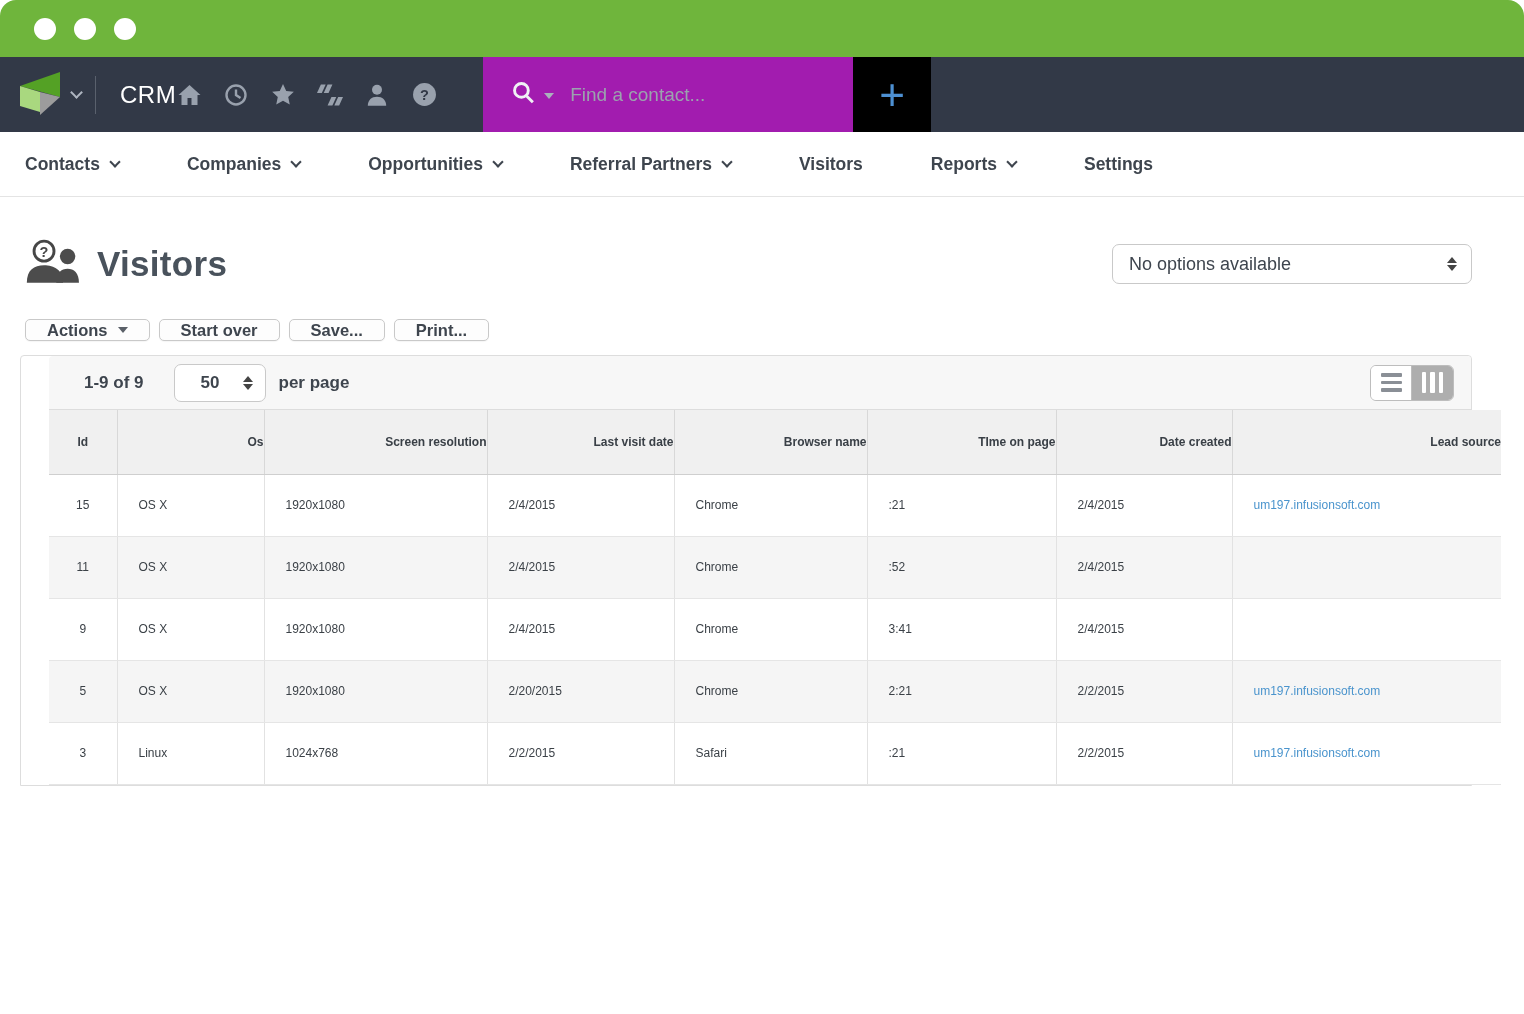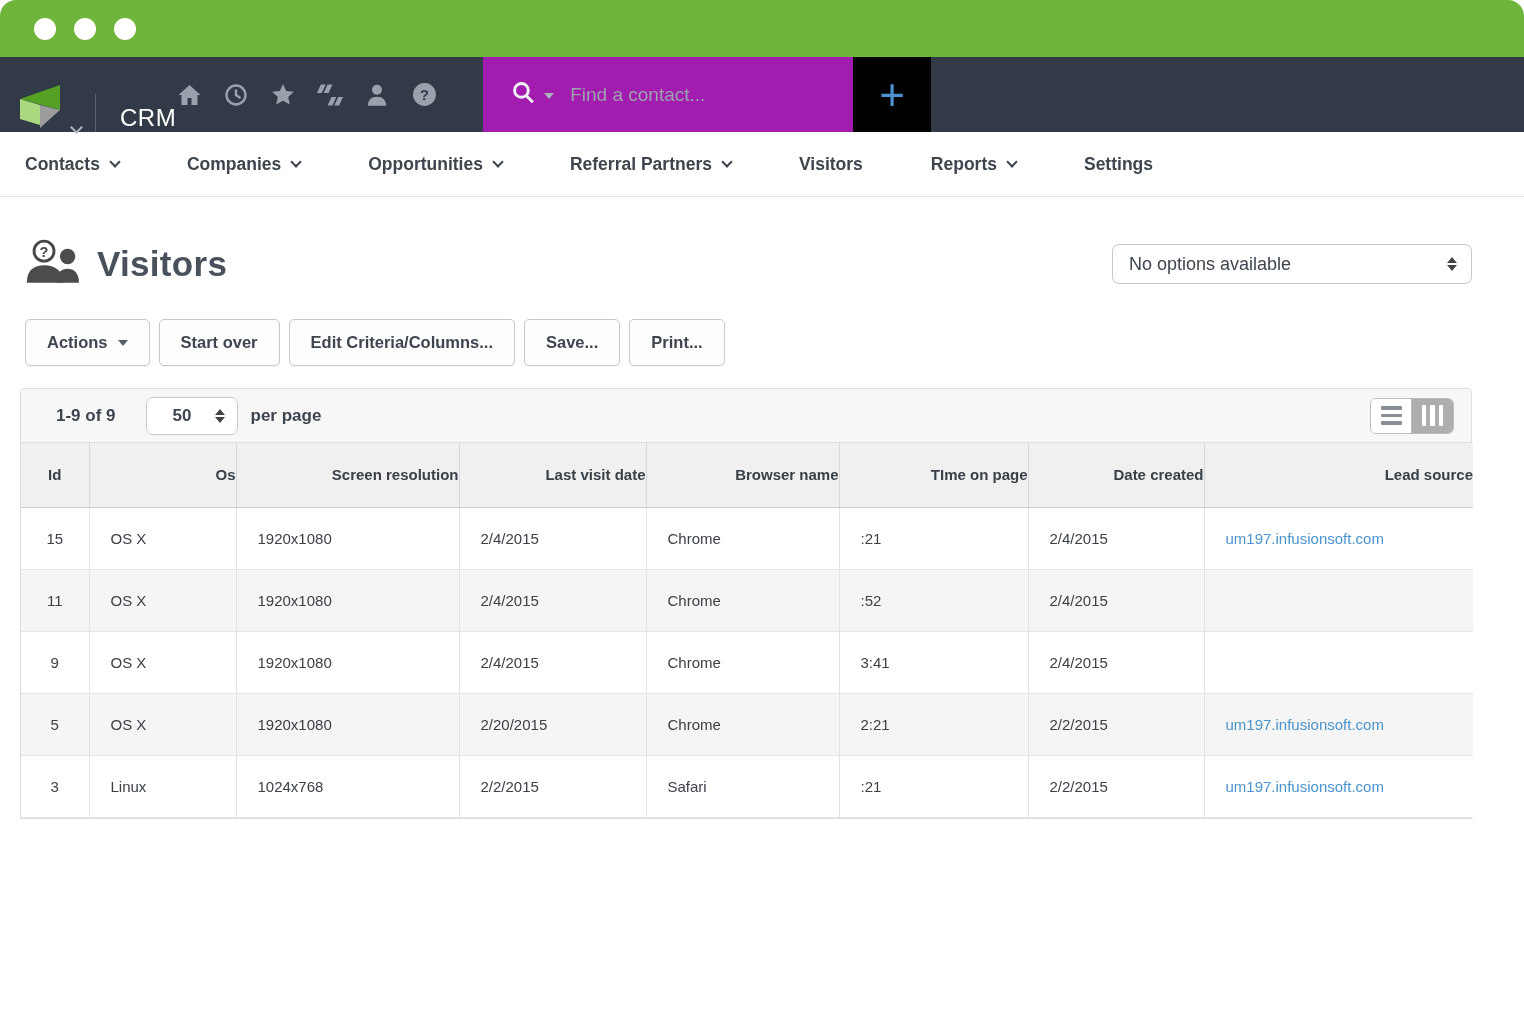--- a/index.html
+++ b/index.html
@@ -6,21 +6,21 @@
   html,body { width:1524px; height:1014px; overflow:hidden; background:#fff;
     font-family:"Liberation Sans","DejaVu Sans",sans-serif; }
 
   
   .titlebar { height:57px; background:var(--green,#6fb53c);
     border-radius:16px 16px 0 0; display:flex; align-items:center; padding-left:34px; }
   .dot { width:22px; height:22px; border-radius:50%; background:#fff; margin-right:18px; }
 
   
   .navbar { height:75px; background:var(--navbar,#323947); display:flex; align-items:stretch; }
-  .brand-zone { display:flex; align-items:flex-end; padding-left:20px; }
+  .brand-zone { display:flex; align-items:center; padding-left:20px; }
   .logo { margin-right:10px; }
   .brand-chev { width:9px; height:9px; border-right:2px solid #aeb5c0; border-bottom:2px solid #aeb5c0;
     transform:rotate(45deg); margin:-4px 14px 0 2px; }
   .brand-divider { width:1px; height:38px; background:#5a616d; margin-right:24px; }
   .brand-name { color:#fff; font-size:24px; font-weight:400; letter-spacing:.5px; }
 
   .nav-icons { display:flex; align-items:center; gap:21px; margin-left:auto; margin-right:46px; }
   .nav-icon { width:26px; height:26px; display:flex; align-items:center; justify-content:center;
     color:#99a1ad; cursor:pointer; }
   .nav-icon svg { display:block; }
@@ -52,47 +52,47 @@
   .page-title { font-size:35px; color:#49525c; font-weight:600; letter-spacing:.3px; }
   .options-select { margin-left:auto; width:360px; height:40px; border:1px solid #c9c9c9;
     border-radius:7px; background:#fff; display:flex; align-items:center; padding:0 14px 0 16px;
     font-size:18px; color:#3e454e; cursor:pointer; }
   .updown { margin-left:auto; display:flex; flex-direction:column; gap:2px; }
   .updown .up { width:0;height:0;border-left:5px solid transparent;border-right:5px solid transparent;border-bottom:6px solid #444; }
   .updown .down { width:0;height:0;border-left:5px solid transparent;border-right:5px solid transparent;border-top:6px solid #444; }
 
   
   .toolbar { margin:30px 0 0 5px; display:flex; gap:9px; }
-  .btn { height:47px; background:#fdfdfd; border:1px solid #c9c9c9; border-radius:5px;
+  .btn { height:22px; background:#fdfdfd; border:1px solid #c9c9c9; border-radius:5px;
     font-size:16.5px; font-weight:700; color:#3e454e; padding:0 21px; cursor:pointer;
     font-family:inherit; display:flex; align-items:center; box-shadow:0 1px 1px rgba(0,0,0,.04); }
   .btn .caret { width:0; height:0; border-left:5px solid transparent; border-right:5px solid transparent;
     border-top:6px solid #5a6068; margin-left:10px; }
 
   
-  .grid { margin-top:22px; border:1px solid #ddd; border-radius:4px 4px 0 0; width:1452px; }
+  .grid { margin-top:14px; border:1px solid #ddd; border-radius:4px 4px 0 0; width:1452px;padding-left:28px; }
   .grid-topbar { height:54px; background:#f7f7f7; border-bottom:1px solid #ddd;
     border-radius:4px 4px 0 0; display:flex; align-items:center; padding:0 17px 0 35px; }
   .range-text { font-size:17px; font-weight:700; color:#3e454e; margin-right:30px; }
   .pp-select { width:92px; height:38px; border:1px solid #c9c9c9; border-radius:7px; background:#fff;
     display:flex; align-items:center; padding:0 12px 0 26px; font-size:17px; font-weight:700;
     color:#3e454e; cursor:pointer; }
   .pp-label { font-size:17px; font-weight:700; color:#3e454e; margin-left:13px; }
 
   .view-toggle { margin-left:auto; display:flex; border:1px solid #bdbdbd; border-radius:6px;
     overflow:hidden; height:36px; }
   .vt-seg { width:41px; display:flex; align-items:center; justify-content:center; cursor:pointer; }
   .vt-list { background:#fff; border-right:1px solid #bdbdbd; }
   .vt-list .bars { display:flex; flex-direction:column; gap:4px; }
   .vt-list .bars span { width:21px; height:3.5px; background:#8a8f96; border-radius:1px; }
   .vt-cols { background:#aeaeae; }
   .vt-cols .bars { display:flex; gap:4px; }
   .vt-cols .bars span { width:4.5px; height:21px; background:#fff; border-radius:1px; }
 
-  table.visitors { border-collapse:collapse; table-layout:fixed; width:1452px; font-size:15px; }
+  table.visitors { border-collapse:collapse; table-layout:fixed; width:1452px; font-size:12px; }
   table.visitors th { height:64px; background:#f0f0f0; color:#3a4047; font-weight:700;
     text-align:right; padding-left:21px; border-right:1px solid #d8d8d8; border-bottom:1px solid #cfcfcf; }
   table.visitors th:first-child { text-align:center; padding-left:0; }
   table.visitors th:last-child { border-right:none; }
   table.visitors td { height:62px; color:#3b4147; padding-left:21px;
     border-right:1px solid #e2e2e2; border-bottom:1px solid #e5e5e5; background:#fff; }
   table.visitors td:first-child { text-align:center; padding-left:0; }
   table.visitors td:last-child { border-right:none; }
   table.visitors tbody tr:nth-child(even) td { background:#f5f5f5; }
   table.visitors a { color:var(--link,#4a94cd); text-decoration:none; cursor:pointer; }
@@ -224,21 +224,20 @@
         </span>
     </div>
   </div>
 
   <div class="toolbar">
     <button class="btn">
       <span>Actions</span>
       <span class="caret"></span>
     </button>
     <button class="btn">Start over</button>
-    <button class="btn">Edit Criteria/Columns...</button>
     <button class="btn">Save...</button>
     <button class="btn">Print...</button>
   </div>
 
   <div class="grid">
     <div class="grid-topbar">
       <span class="range-text">1-9 of 9</span>
       <div class="pp-select">
         <span>50</span>
         <span class="updown" style="margin-left:auto">

